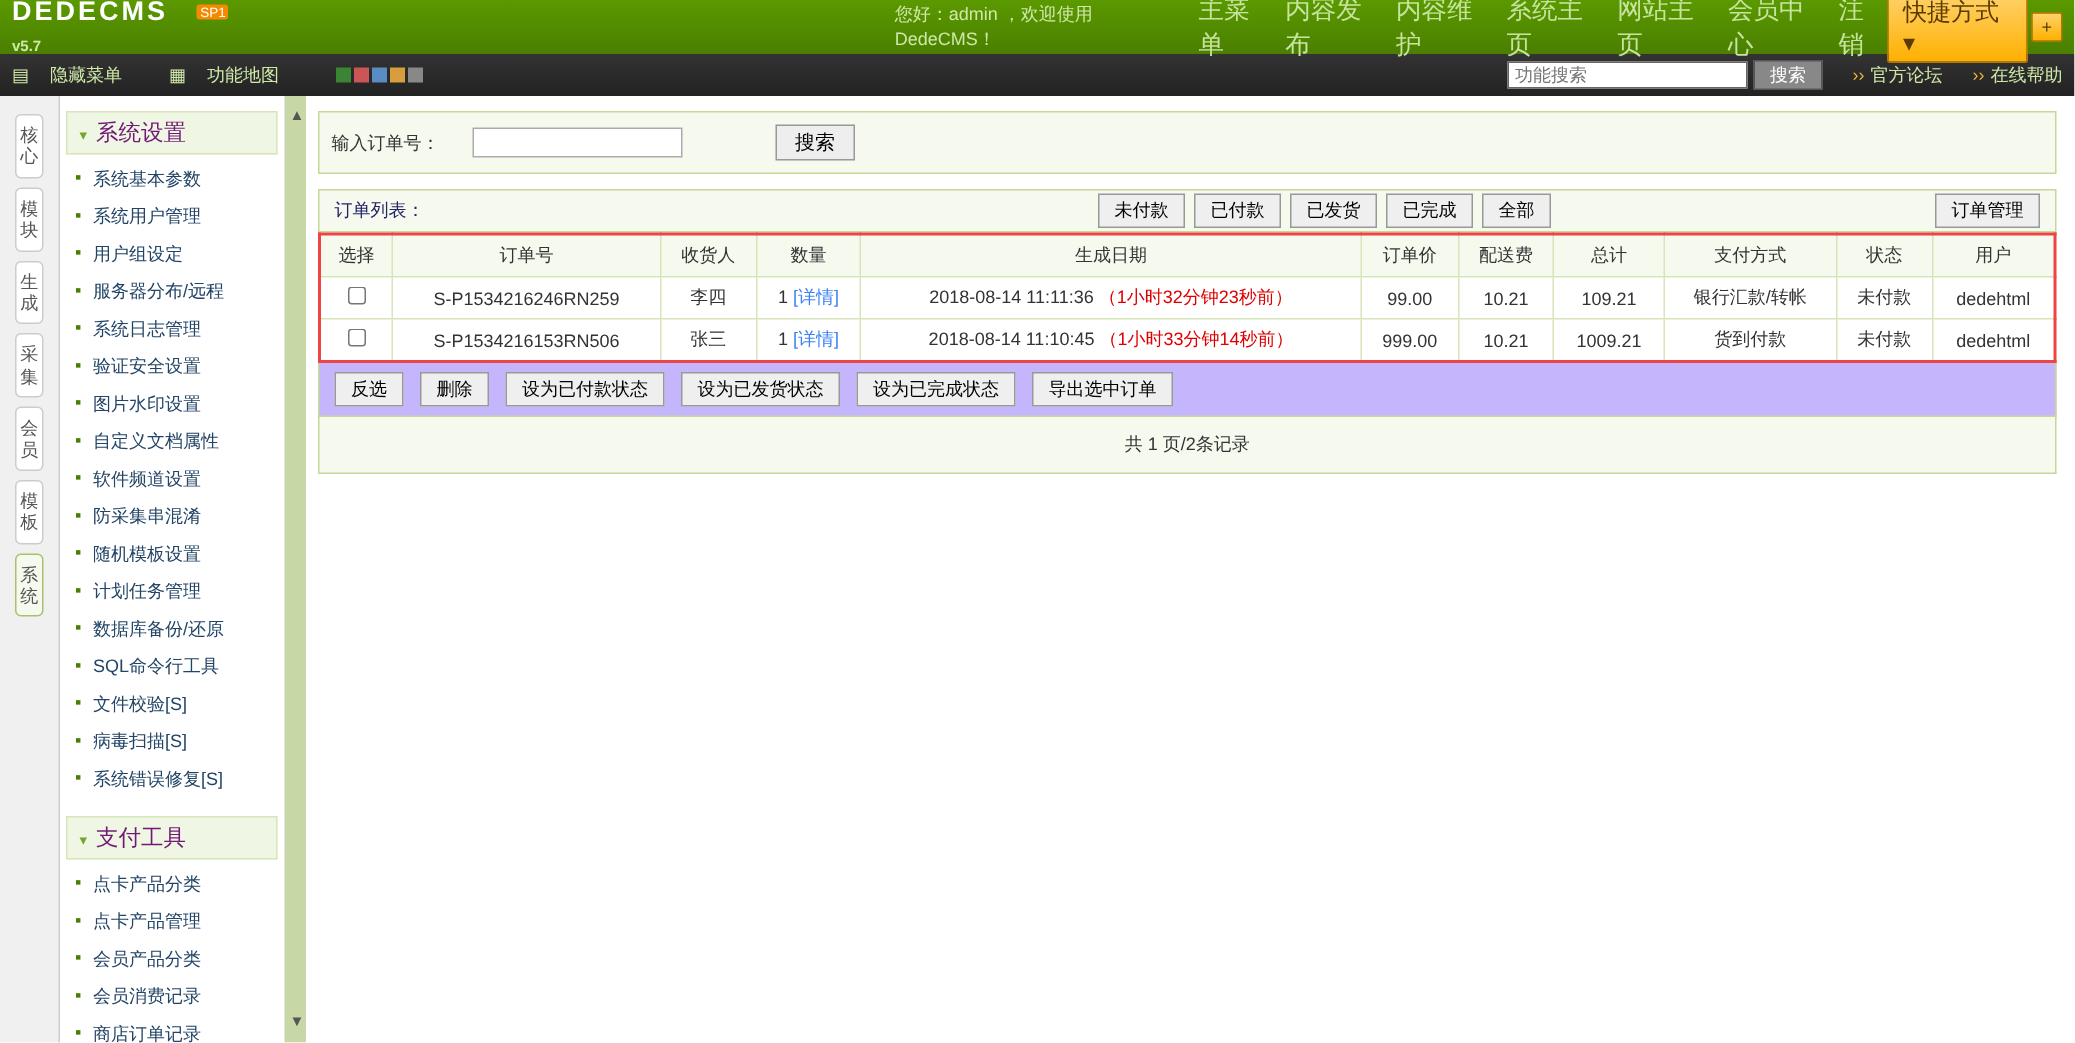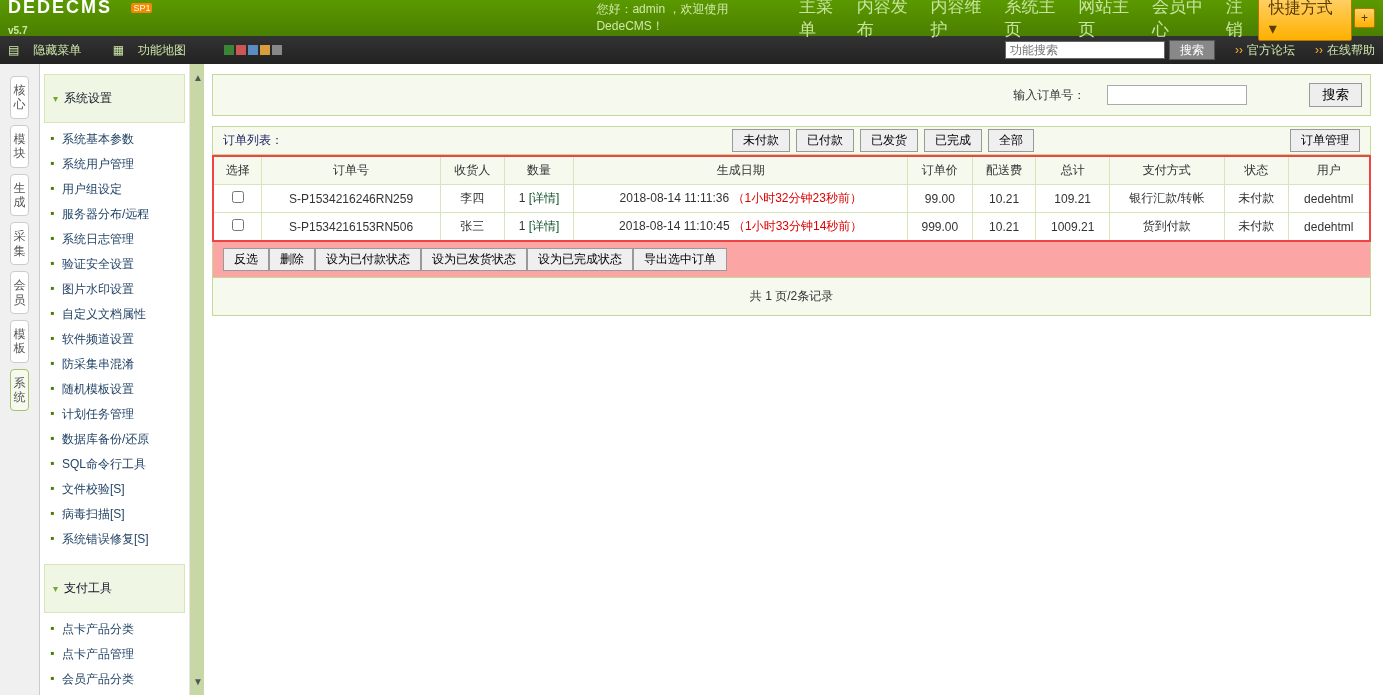--- a/index.html
+++ b/index.html
@@ -30,50 +30,50 @@
 .tb-link .arr { color:#f2b33d; margin-right:4px; }
 
 
 .main { display:flex; height:631px; }
 .vtabs { width:40px; background:#f0f0f0; border-right:1px solid #ccc; padding-top:12px; }
 .vtab { width:19px; margin:0 auto 6px; padding:6px 2px; text-align:center; border:1px solid #ccc; border-radius:4px; background:#fff; color:#555; font-size:12px; writing-mode:horizontal-tb; cursor:pointer; line-height:1.2; }
 .vtab.active { background:#f5f9ee; border-color:#a6c26d; }
 
 .sidebar { width:150px; background:#fff; padding:10px 4px; overflow-y:auto; border-right:1px solid #e5e5e5;}
 .sbsec { margin-bottom:8px; }
-.sbhdr { background:#f0f6e4; border:1px solid #d6e6b9; padding:15px 8px; font-size:12px; color:#0f172a; cursor:pointer; }
+.sbhdr { background:#f0f6e4; border:1px solid #d6e6b9; padding:4px 8px; font-size:15px; color:#701a75; cursor:pointer; }
 .sbhdr::before { content:"▾"; margin-right:6px; color:#7aa52c; font-size:10px; }
 .sbitems { list-style:none; padding:4px 0; }
 .sbitems li { padding:4px 4px 4px 18px; font-size:12px; color:#246; cursor:pointer; position:relative; }
 .sbitems li::before { content:"▪"; position:absolute; left:6px; top:4px; color:#4a7f00; }
 
 .splitter { width:14px; background:#c7d7a5; position:relative; }
 .splitter .arrow { position:absolute; left:3px; font-size:10px; color:#555; cursor:pointer; }
 
 .content { flex:1; padding:10px 12px 0 8px; overflow:auto; }
 
-.panel { border:1px solid #c7d79a; background:#f5f9ee; padding:8px; margin-bottom:10px; display:flex; justify-content:flex-end; align-items:center; gap:22px; }
+.panel { border:1px solid #c7d79a; background:#f5f9ee; padding:8px; margin-bottom:10px; display:flex; justify-content:flex-start; align-items:center; gap:22px; }
 .panel label { font-size:12px; }
 .panel input[type=text] { width:140px; height:20px; border:1px solid #aaa; background:#fff; }
 .panel .btn { padding:2px 12px; background:#eee; border:1px solid #999; cursor:pointer; margin-left:40px;}
 
 .listbar { border:1px solid #c7d79a; background:#f5f9ee; padding:2px 10px; display:flex; align-items:center; margin-bottom:0; }
 .listbar .title { color:#226; font-size:12px; }
 .listbar .fbtns { margin-left:auto; display:flex; gap:6px; }
 .listbar .btn { padding:2px 10px; background:#efefef; border:1px solid #999; cursor:pointer; font-size:12px;}
 .listbar .mgbtn { margin-left:250px; }
 
 table.data { width:100%; border-collapse:collapse; border:2px solid #ef4444; }
 table.data th, table.data td { border:1px solid #d6e6b9; padding:5px 6px; font-size:12px; text-align:center; }
 table.data th { background:#f5f9ee; font-weight:normal; color:#333; }
 table.data td { background:#fff; }
 table.data td.datecell .red { color:#d00; }
-.link { color:#14532d; cursor:pointer; }
-
-.actions { border:1px solid #c7d79a; border-top:none; background:#fca5a5; padding:6px 10px; display:flex; gap:0; }
+.link { color:#3b82f6; cursor:pointer; }
+
+.actions { border:1px solid #c7d79a; border-top:none; background:#c4b5fd; padding:6px 10px; display:flex; gap:11px; }
 .actions .btn { padding:2px 10px; background:#efefef; border:1px solid #999; cursor:pointer; font-size:12px;}
 
 .pager { border:1px solid #c7d79a; border-top:none; background:#f5f9ee; padding:10px; text-align:center; font-size:12px; }
 
 .chkbox { width:12px; height:12px; }
 </style>
 </head>
 <body>
 
 <div class="header">

